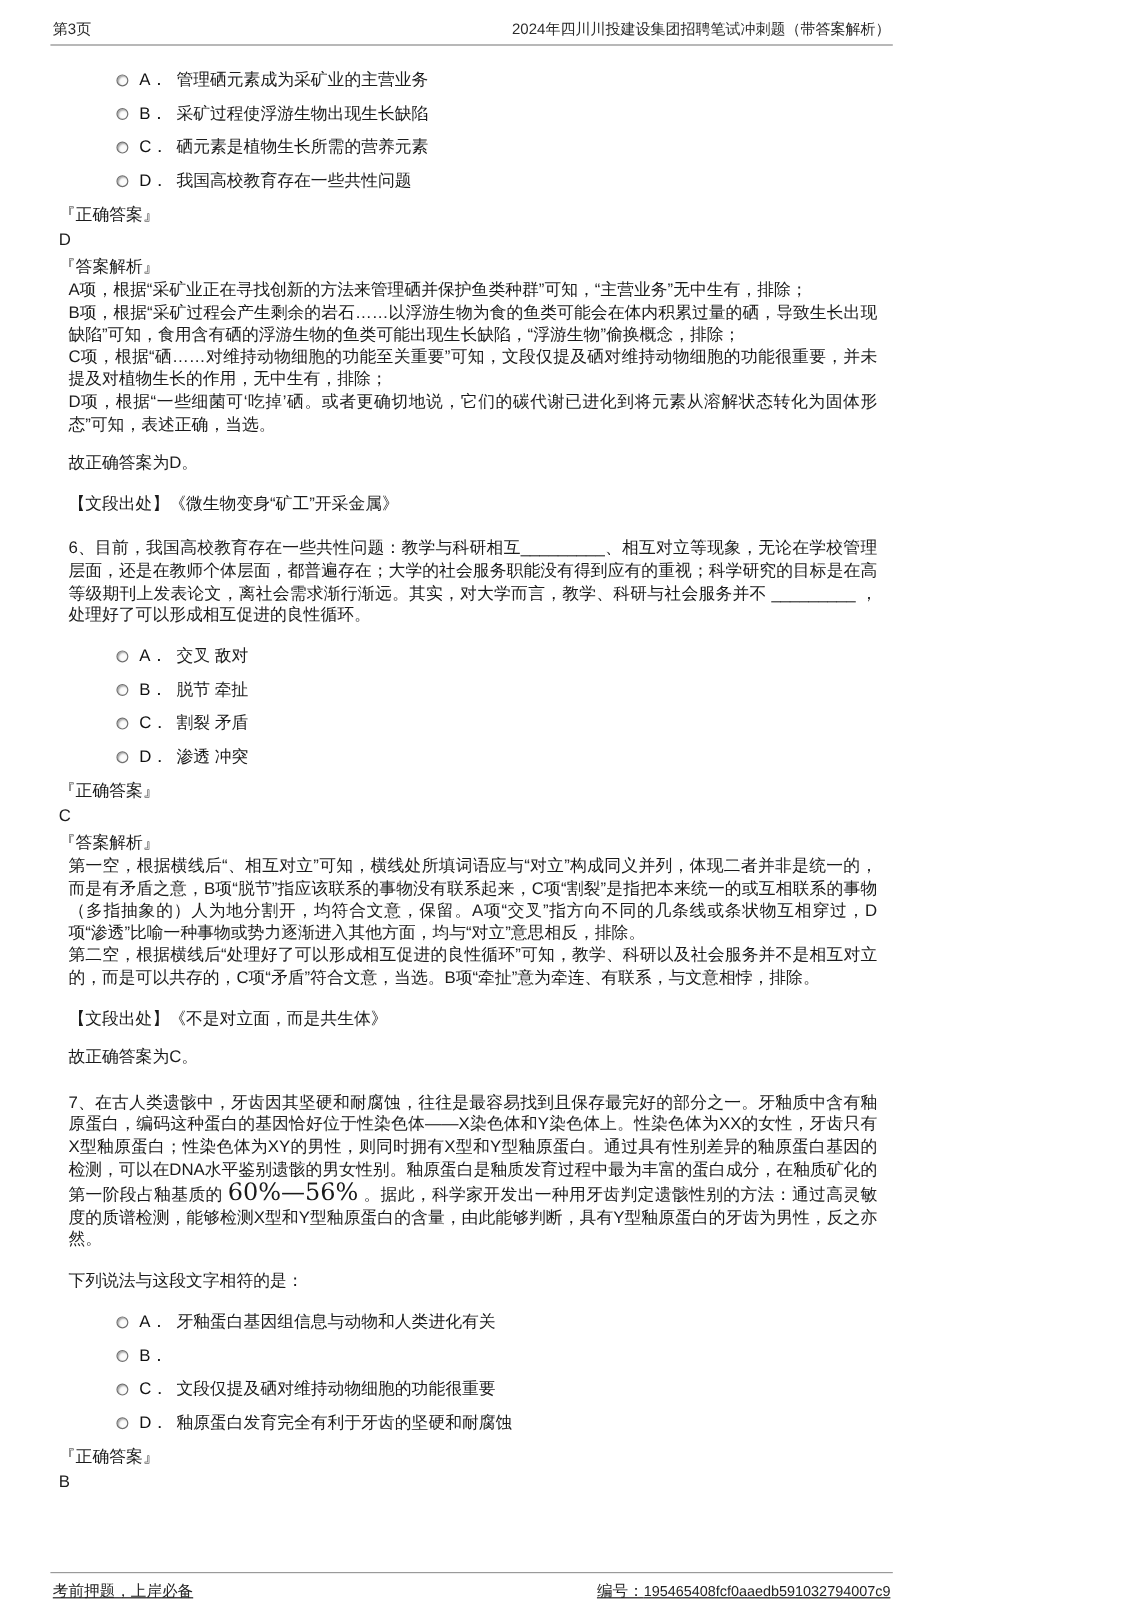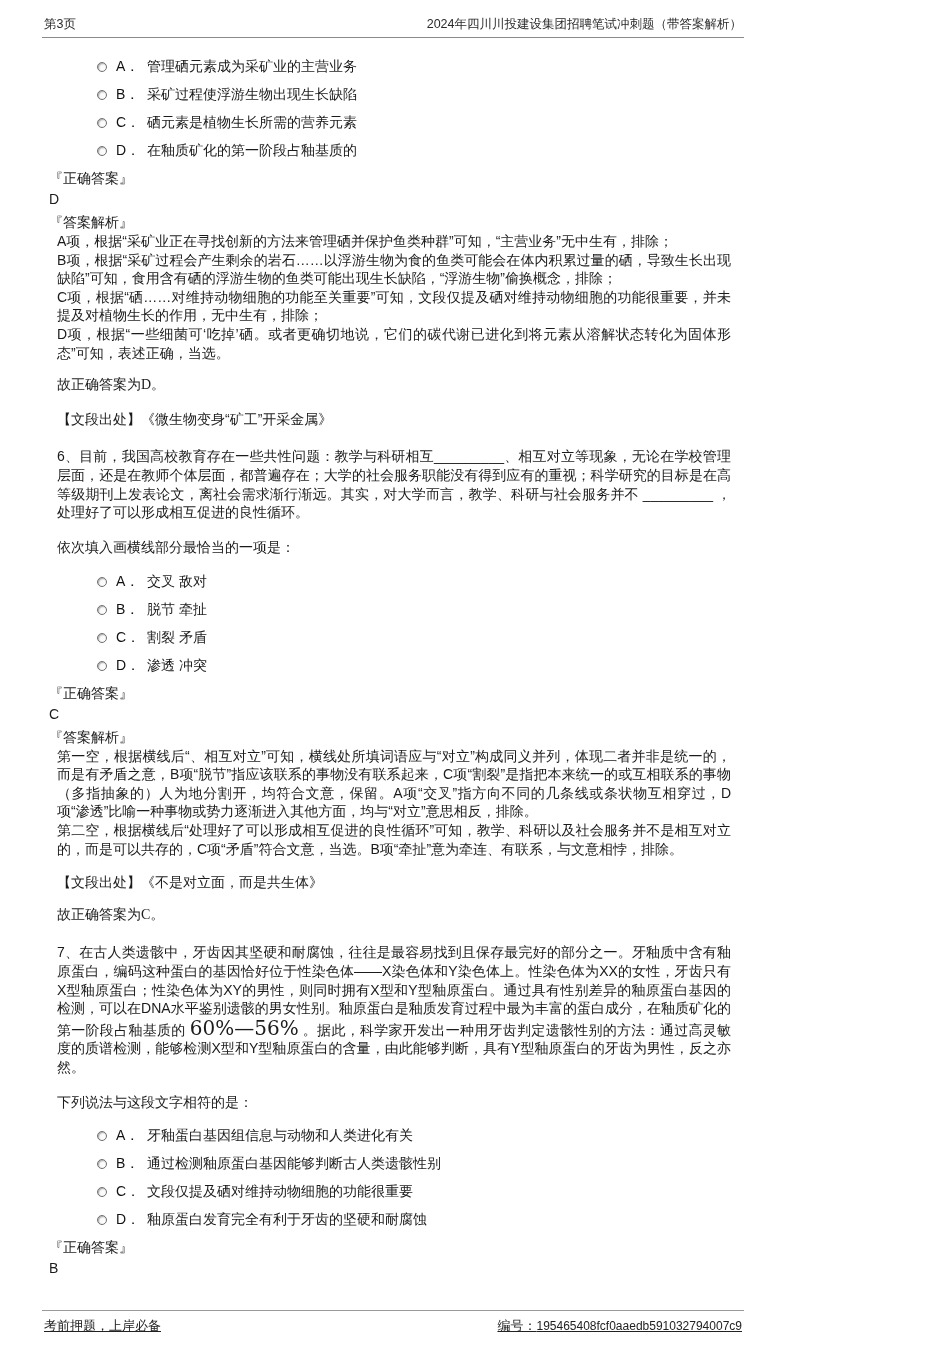--- a/index.html
+++ b/index.html
@@ -33,21 +33,21 @@
     box-shadow: inset 1px 1px 1.5px rgba(0,0,0,.35);
     margin-right:9px;
   }
   .opt .letter { width:31px; flex:none; color:#111; }
   .opt .otext { white-space:nowrap; }
 
   .bracket { margin-top:7px; margin-left:-8px; }
   .ansletter { margin:3px 0 4px -8px; }
 
   p.para { text-align:justify; line-height:1.33; }
-  p.tight { margin-top:14px;font-family:Liberation Serif, serif; }
+  p.tight { margin-top:14px; }
   .prompt { margin-top:16px; }
   .source { margin-top:15px; }
   .stem { margin-top:19px; }
 
   .formula {
     font-family:"DejaVu Serif","Liberation Serif",serif;
     font-size:20px; line-height:1;
   }
 
   
@@ -84,38 +84,37 @@
         <span class="otext">采矿过程使浮游生物出现生长缺陷</span>
       </div>
       <div class="opt">
         <span class="radio"></span>
         <span class="letter">C．</span>
         <span class="otext">硒元素是植物生长所需的营养元素</span>
       </div>
       <div class="opt">
         <span class="radio"></span>
         <span class="letter">D．</span>
-        <span class="otext">在釉质矿化的第一阶段占釉基质的</span>
+        <span class="otext">我国高校教育存在一些共性问题</span>
       </div>
 
       <div class="bracket">『正确答案』</div>
       <div class="ansletter">D</div>
       <div class="bracket">『答案解析』</div>
 
       <p class="para">A项，根据“采矿业正在寻找创新的方法来管理硒并保护鱼类种群”可知，“主营业务”无中生有，排除；</p>
       <p class="para">B项，根据“采矿过程会产生剩余的岩石……以浮游生物为食的鱼类可能会在体内积累过量的硒，导致生长出现缺陷”可知，食用含有硒的浮游生物的鱼类可能出现生长缺陷，“浮游生物”偷换概念，排除；</p>
       <p class="para">C项，根据“硒……对维持动物细胞的功能至关重要”可知，文段仅提及硒对维持动物细胞的功能很重要，并未提及对植物生长的作用，无中生有，排除；</p>
       <p class="para">D项，根据“一些细菌可‘吃掉’硒。或者更确切地说，它们的碳代谢已进化到将元素从溶解状态转化为固体形态”可知，表述正确，当选。</p>
       <p class="para tight">故正确答案为D。</p>
       <p class="para source">【文段出处】《微生物变身“矿工”开采金属》</p>
     </section>
 
     <section>
       <p class="para stem">6、目前，我国高校教育存在一些共性问题：教学与科研相互_________、相互对立等现象，无论在学校管理层面，还是在教师个体层面，都普遍存在；大学的社会服务职能没有得到应有的重视；科学研究的目标是在高等级期刊上发表论文，离社会需求渐行渐远。其实，对大学而言，教学、科研与社会服务并不 _________ ，处理好了可以形成相互促进的良性循环。</p>
-      <p class="para prompt">依次填入画横线部分最恰当的一项是：</p>
 
       <div class="opt" style="margin-top:16px">
         <span class="radio"></span>
         <span class="letter">A．</span>
         <span class="otext">交叉 敌对</span>
       </div>
       <div class="opt">
         <span class="radio"></span>
         <span class="letter">B．</span>
         <span class="otext">脱节 牵扯</span>
@@ -146,21 +145,20 @@
       <p class="para prompt">下列说法与这段文字相符的是：</p>
 
       <div class="opt" style="margin-top:16px">
         <span class="radio"></span>
         <span class="letter">A．</span>
         <span class="otext">牙釉蛋白基因组信息与动物和人类进化有关</span>
       </div>
       <div class="opt">
         <span class="radio"></span>
         <span class="letter">B．</span>
-        <span class="otext">通过检测釉原蛋白基因能够判断古人类遗骸性别</span>
       </div>
       <div class="opt">
         <span class="radio"></span>
         <span class="letter">C．</span>
         <span class="otext">文段仅提及硒对维持动物细胞的功能很重要</span>
       </div>
       <div class="opt">
         <span class="radio"></span>
         <span class="letter">D．</span>
         <span class="otext">釉原蛋白发育完全有利于牙齿的坚硬和耐腐蚀</span>

